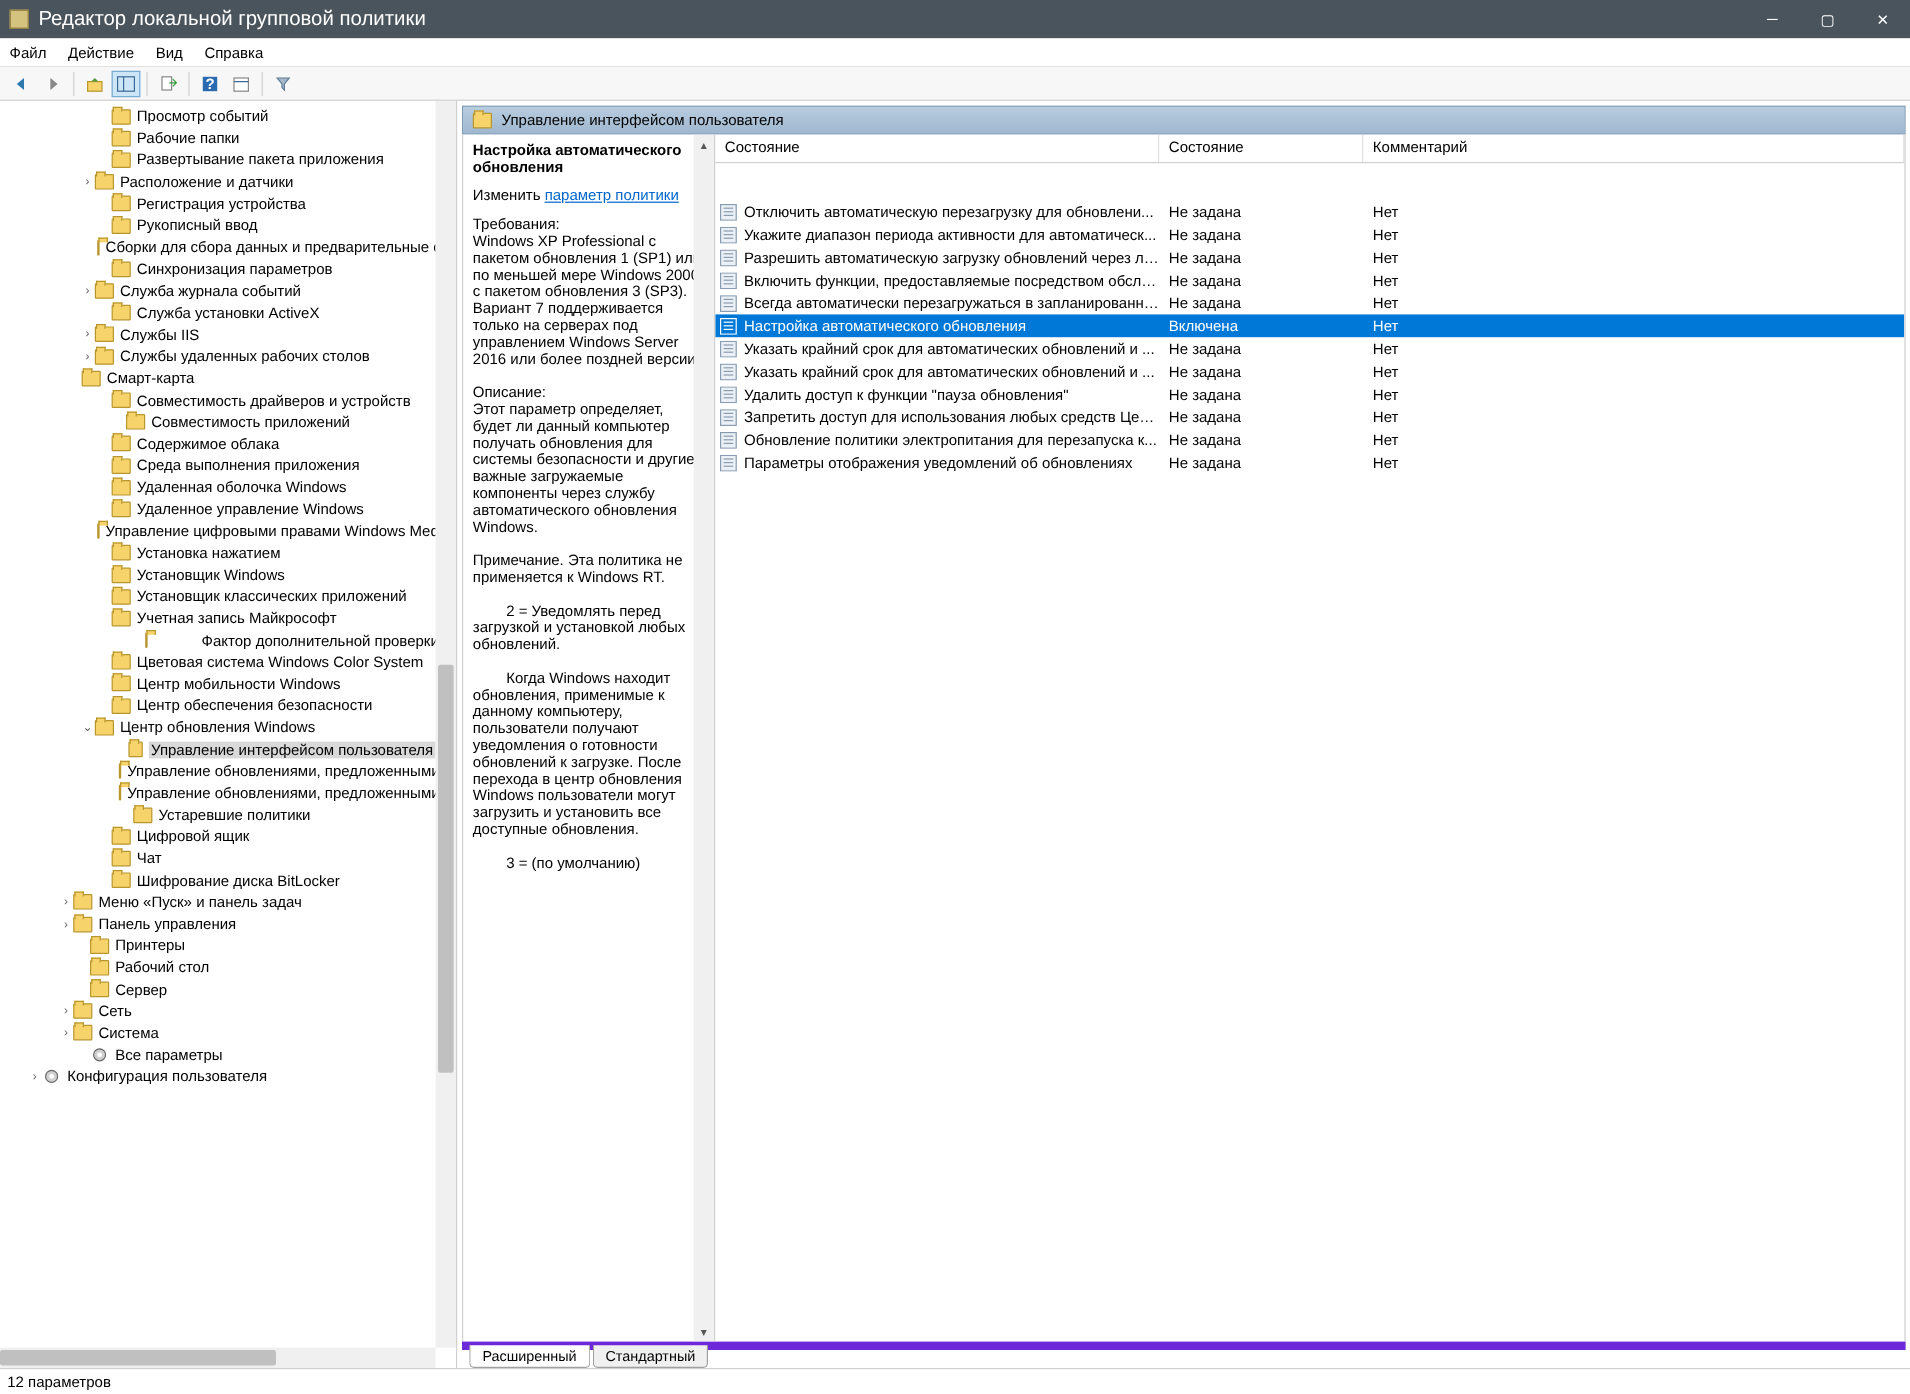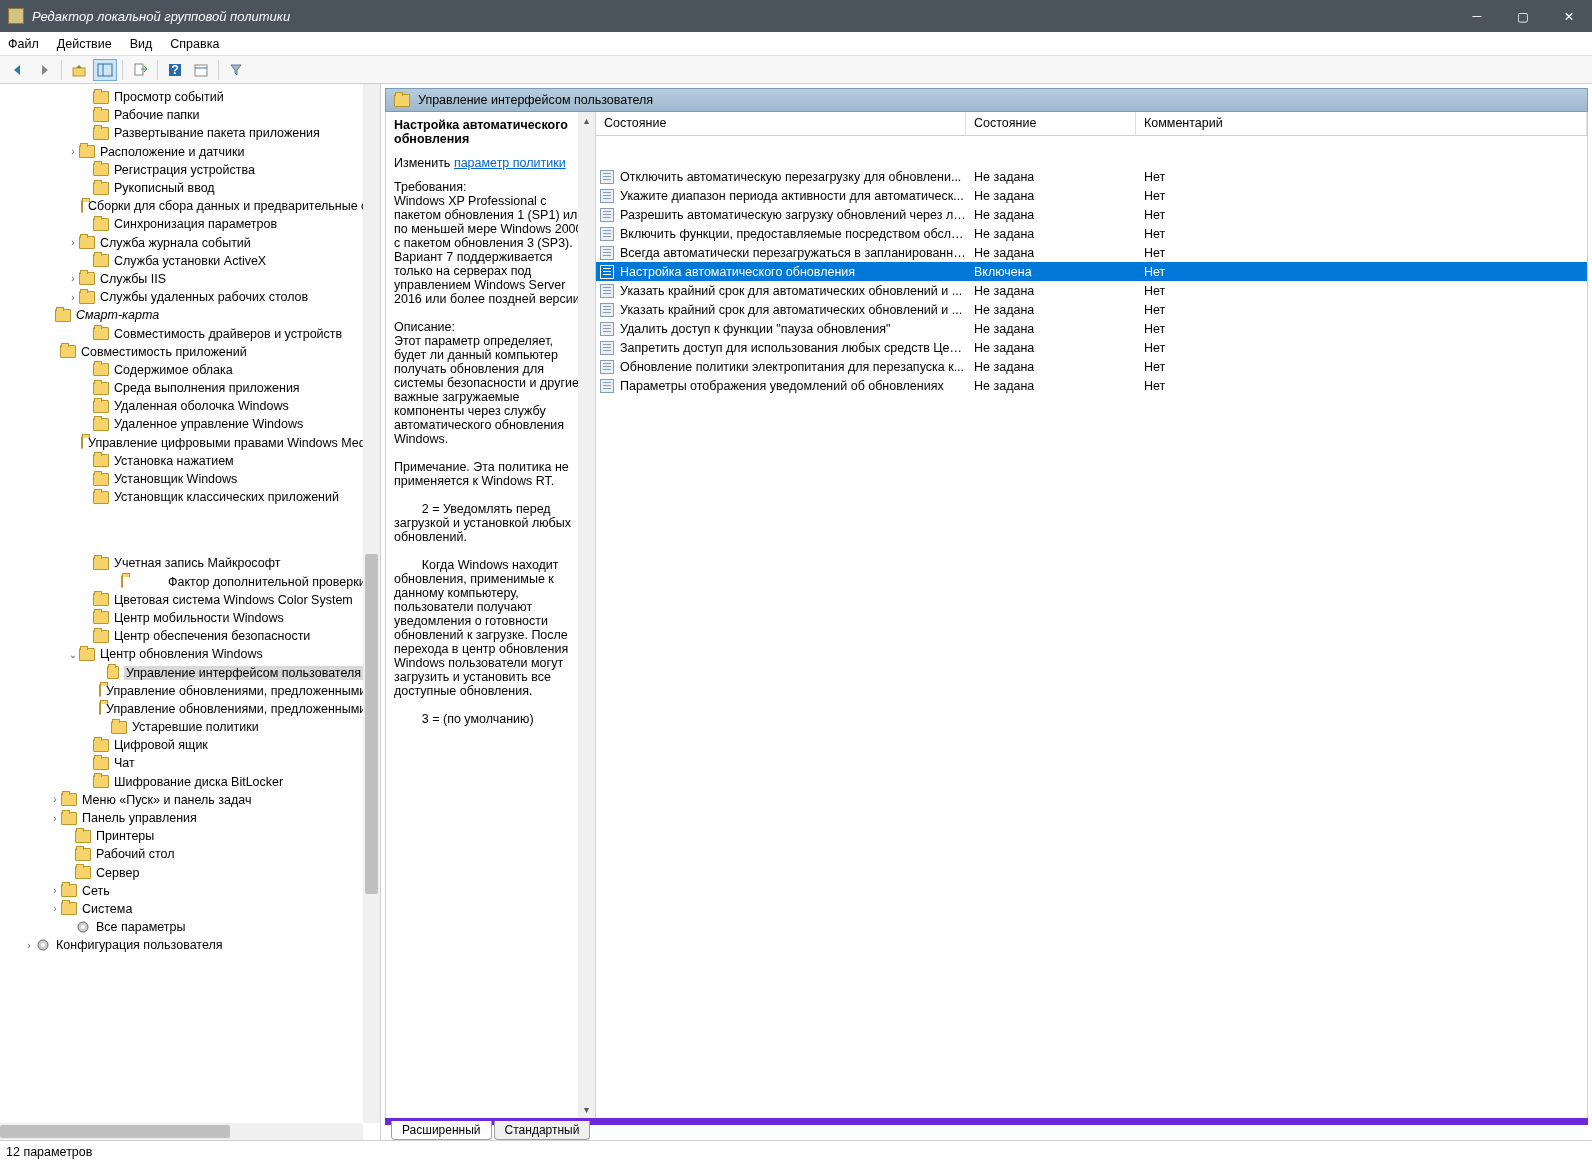--- a/index.html
+++ b/index.html
@@ -1,19 +1,19 @@
 <!DOCTYPE html>
 <html><head>
 <meta charset="utf-8">
 <style>
 * { box-sizing: border-box; margin: 0; padding: 0; font-family: "Segoe UI", Tahoma, sans-serif; font-size: 12.5px; }
 html, body { width: 1592px; height: 1162px; overflow: hidden; background: #fff; }
 .titlebar { height: 32px; background: #4a545c; color: #fff; display: flex; align-items: center; padding-left: 8px; }
 .titlebar .app-icon { width: 16px; height: 16px; background: #d4c27f; border: 1px solid #8a7a3a; margin-right: 8px; }
-.titlebar .title { flex: 1; font-size: 13px; font-style: italic; }
+.titlebar .title { flex: 1; font-size: 17px; }
 .titlebar .winbtns { display: flex; height: 100%; }
 .titlebar .winbtn { width: 46px; display: flex; align-items: center; justify-content: center; color: #fff; }
 .menubar { height: 24px; background: #fff; display: flex; align-items: center; padding: 0 8px; gap: 18px; border-bottom: 1px solid #e0e0e0; }
 .menubar span { color: #000; }
 .toolbar { height: 28px; background: #f7f7f7; display: flex; align-items: center; padding: 0 6px; gap: 2px; border-bottom: 1px solid #d0d0d0; }
 .toolbar .tbtn { width: 24px; height: 22px; display: flex; align-items: center; justify-content: center; border: 1px solid transparent; }
 .toolbar .tbtn.active { background: #cde6f7; border: 1px solid #7aaad4; }
 .toolbar .sep { width: 1px; height: 20px; background: #d0d0d0; margin: 0 3px; }
 .content { display: flex; height: calc(100% - 32px - 24px - 28px - 22px); }
 .treepane { width: 381px; border-right: 1px solid #d0d0d0; position: relative; overflow: hidden; }
@@ -188,31 +188,31 @@
           <div class="treerow" style="padding-left: 67px;">
             <span class="exp">›</span>
             <span class="folder"></span>
             <span class="label">Службы IIS</span>
           </div>
           <div class="treerow" style="padding-left: 67px;">
             <span class="exp">›</span>
             <span class="folder"></span>
             <span class="label">Службы удаленных рабочих столов</span>
           </div>
-          <div class="treerow" style="padding-left: 43px; font-style: italic;">
+          <div class="treerow" style="padding-left: 56px;">
             <span class="exp"></span>
             <span class="folder"></span>
             <span class="label">Смарт-карта</span>
           </div>
           <div class="treerow" style="padding-left: 81px;">
             <span class="exp"></span>
             <span class="folder"></span>
             <span class="label">Совместимость драйверов и устройств</span>
           </div>
-          <div class="treerow" style="padding-left: 48px;">
+          <div class="treerow" style="padding-left: 93px;">
             <span class="exp"></span>
             <span class="folder"></span>
             <span class="label">Совместимость приложений</span>
           </div>
           <div class="treerow" style="padding-left: 81px;">
             <span class="exp"></span>
             <span class="folder"></span>
             <span class="label">Содержимое облака</span>
           </div>
           <div class="treerow" style="padding-left: 81px;">
@@ -243,21 +243,21 @@
           <div class="treerow" style="padding-left: 81px;">
             <span class="exp"></span>
             <span class="folder"></span>
             <span class="label">Установщик Windows</span>
           </div>
           <div class="treerow" style="padding-left: 81px;">
             <span class="exp"></span>
             <span class="folder"></span>
             <span class="label">Установщик классических приложений</span>
           </div>
-          <div class="treerow" style="padding-left: 81px; margin-top: 48px;">
+          <div class="treerow" style="padding-left: 81px;">
             <span class="exp"></span>
             <span class="folder"></span>
             <span class="label">Учетная запись Майкрософт</span>
           </div>
           <div class="treerow" style="padding-left: 81px; gap: 40px;">
             <span class="exp"></span>
             <span class="folder"></span>
             <span class="label">Фактор дополнительной проверки подлинности</span>
           </div>
           <div class="treerow" style="padding-left: 81px;">

